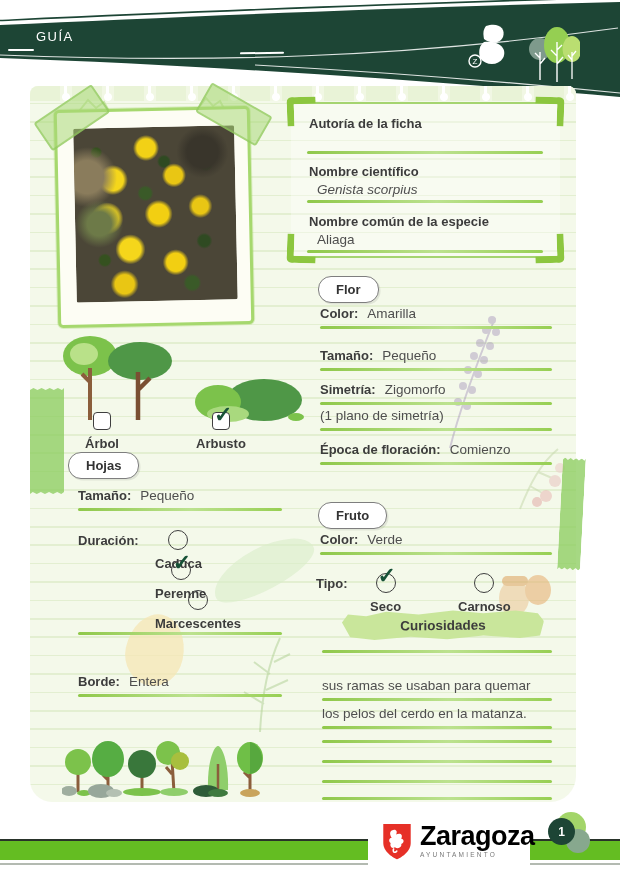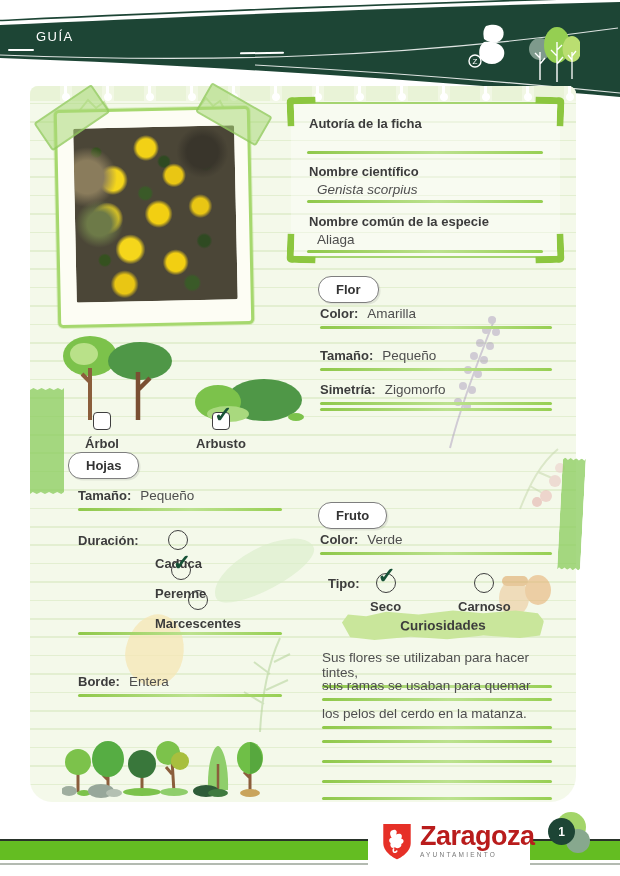--- a/index.html
+++ b/index.html
@@ -76,21 +76,21 @@
   .c-br{right:-4px;bottom:-7px;border-right:7px solid #8cc63f;border-bottom:7px solid #8cc63f;border-radius:0 0 5px 0;transform:rotate(-2deg);}
   .banner{position:absolute;background:#c9e69b;border-radius:10px 14px 8px 12px;
           transform:rotate(-.6deg);display:flex;align-items:center;justify-content:center;
           font-weight:700;color:#3c3c3c;font-size:13.5px;
           clip-path:polygon(0 38%,3% 12%,12% 18%,22% 4%,38% 14%,55% 2%,70% 12%,86% 4%,97% 14%,100% 40%,98% 88%,88% 96%,70% 86%,52% 98%,34% 88%,16% 98%,4% 88%);}
   .wm{position:absolute;pointer-events:none;}
   
   .bar{position:absolute;height:19px;background:#64bd22;border-top:2px solid #29332a;}
   .bar-under{position:absolute;height:2px;background:#b3bab1;}
   .brand{position:absolute;display:flex;align-items:flex-start;gap:7px;}
-  .brand-name{font-weight:700;font-size:27px;color:#b91c1c;letter-spacing:-.5px;line-height:1;}
+  .brand-name{font-weight:700;font-size:27px;color:#000000;letter-spacing:-.5px;line-height:1;}
   .brand-sub{font-size:6.5px;color:#787878;letter-spacing:2.2px;margin-top:1px;}
   .badge-c{position:absolute;border-radius:50%;}
   .pagenum{position:absolute;color:#fff;font-size:12px;font-weight:700;}
   .italic{font-style:italic;}
 </style>
 </head>
 <body>
 
 <svg class="hdr-svg" width="620" height="100" viewBox="0 0 620 100">
   <path d="M0,25 C180,17 380,8 620,2 L620,97 C420,80 200,65 0,58 Z" fill="#1d4535"></path>
@@ -288,53 +288,60 @@
     <div class="ul"></div>
   </div>
   <div class="abs" style="left:290px;top:296px;width:232px;">
     <div class="row">
         <span class="lbl">Simetría:</span>
         <span class="val">Zigomorfo</span>
       </div>
     <div class="ul"></div>
   </div>
   <div class="abs" style="left:290px;top:322px;width:232px;">
+    <div class="row">
+        <span class="val">(1 plano de simetría)</span>
+      </div>
+    <div class="ul"></div>
+  </div>
+  <div class="abs" style="left:290px;top:356px;width:232px;">
+    <div class="row">
+        <span class="lbl">Época de floración:</span>
+        <span class="val">Comienzo</span>
+      </div>
     <div class="ul"></div>
   </div>
 
   <div class="chip" style="left:288px;top:416px;"><span>Fruto</span></div>
 
   <div class="abs" style="left:290px;top:446px;width:232px;">
     <div class="row">
         <span class="lbl">Color:</span>
         <span class="val">Verde</span>
       </div>
     <div class="ul"></div>
   </div>
 
-  <div class="abs lbl" style="left:298px;top:490px;">Tipo:</div>
+  <div class="abs lbl" style="left:286px;top:490px;">Tipo:</div>
   <div class="abs opt" style="left:340px;top:487px;">
     <span class="radio">
         <span class="check">✓</span>
       </span>
     <span class="lbl">Seco</span>
   </div>
   <div class="abs opt" style="left:428px;top:487px;">
     <span class="radio"></span>
     <span class="lbl">Carnoso</span>
   </div>
 
   <div class="banner" style="left:312px;top:524px;width:202px;height:30px;">
     <span>Curiosidades</span>
   </div>
 
   <div class="abs" style="left:292px;top:564px;width:230px;">
-    <div class="row">
-        <span class="val">Sus flores se utilizaban para hacer tintes,</span>
-      </div>
     <div class="ul"></div>
   </div>
   <div class="abs" style="left:292px;top:592px;width:230px;">
     <div class="row">
         <span class="val">sus ramas se usaban para quemar</span>
       </div>
     <div class="ul"></div>
   </div>
   <div class="abs" style="left:292px;top:620px;width:230px;">
     <div class="row">

